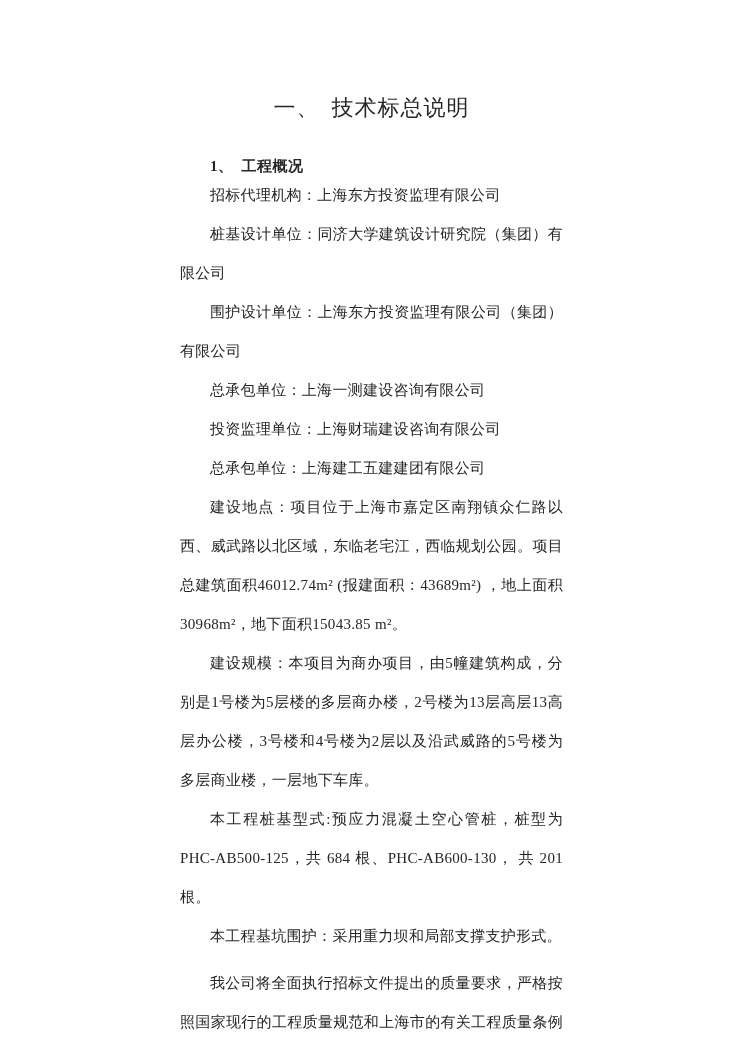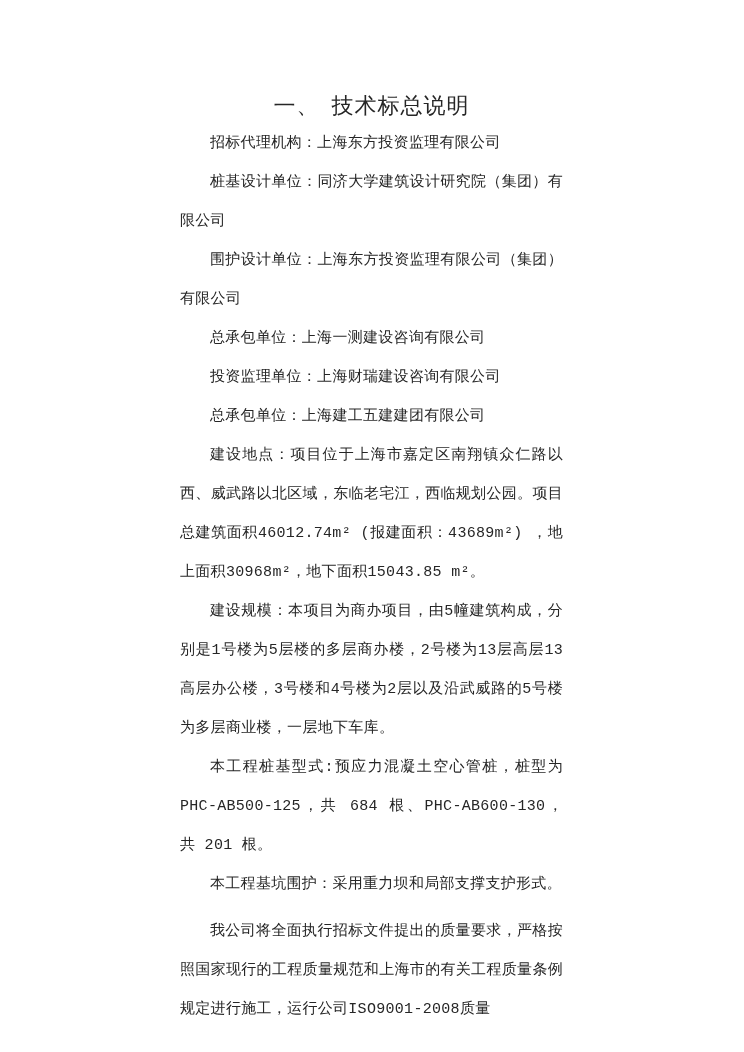--- a/index.html
+++ b/index.html
@@ -8,21 +8,21 @@
     background: #ffffff;
   }
   .page {
     position: relative;
     width: 590px;
     height: 1052px;
     margin: 0 auto;
     background: #ffffff;
     box-sizing: border-box;
     padding: 92px 104px 0 103px;
-    font-family: Liberation Mono, monospace;
+    font-family: Liberation Serif, serif;
     color: #262626;
     overflow: hidden;
   }
   .doc-title {
     text-align: center;
     font-size: 22px;
     line-height: 32px;
     font-weight: 500;
     margin: 0;
     letter-spacing: 1px;
@@ -57,20 +57,23 @@
 </style>
 </head>
 <body>
 
 <article class="page">
 
   <h1 class="doc-title">
     <span class="title-num">一、</span><span class="title-text">技术标总说明</span>
   </h1>
 
+  <h2 class="sec-heading sec1-heading">
+    <span class="h-num">1、</span><span class="h-text">工程概况</span>
+  </h2>
 
   <p class="para">招标代理机构：上海东方投资监理有限公司</p>
   <p class="para">桩基设计单位：同济大学建筑设计研究院（集团）有限公司</p>
   <p class="para">围护设计单位：上海东方投资监理有限公司（集团）有限公司</p>
   <p class="para">总承包单位：上海一测建设咨询有限公司</p>
   <p class="para">投资监理单位：上海财瑞建设咨询有限公司</p>
   <p class="para">总承包单位：上海建工五建建团有限公司</p>
   <p class="para">建设地点：项目位于上海市嘉定区南翔镇众仁路以西、威武路以北区域，东临老宅江，西临规划公园。项目总建筑面积46012.74m² (报建面积：43689m²) ，地上面积30968m²，地下面积15043.85 m²。</p>
   <p class="para">建设规模：本项目为商办项目，由5幢建筑构成，分别是1号楼为5层楼的多层商办楼，2号楼为13层高层13高层办公楼，3号楼和4号楼为2层以及沿武威路的5号楼为多层商业楼，一层地下车库。</p>
   <p class="para">本工程桩基型式:预应力混凝土空心管桩，桩型为 PHC-AB500-125，共 684 根、PHC-AB600-130， 共 201 根。</p>

